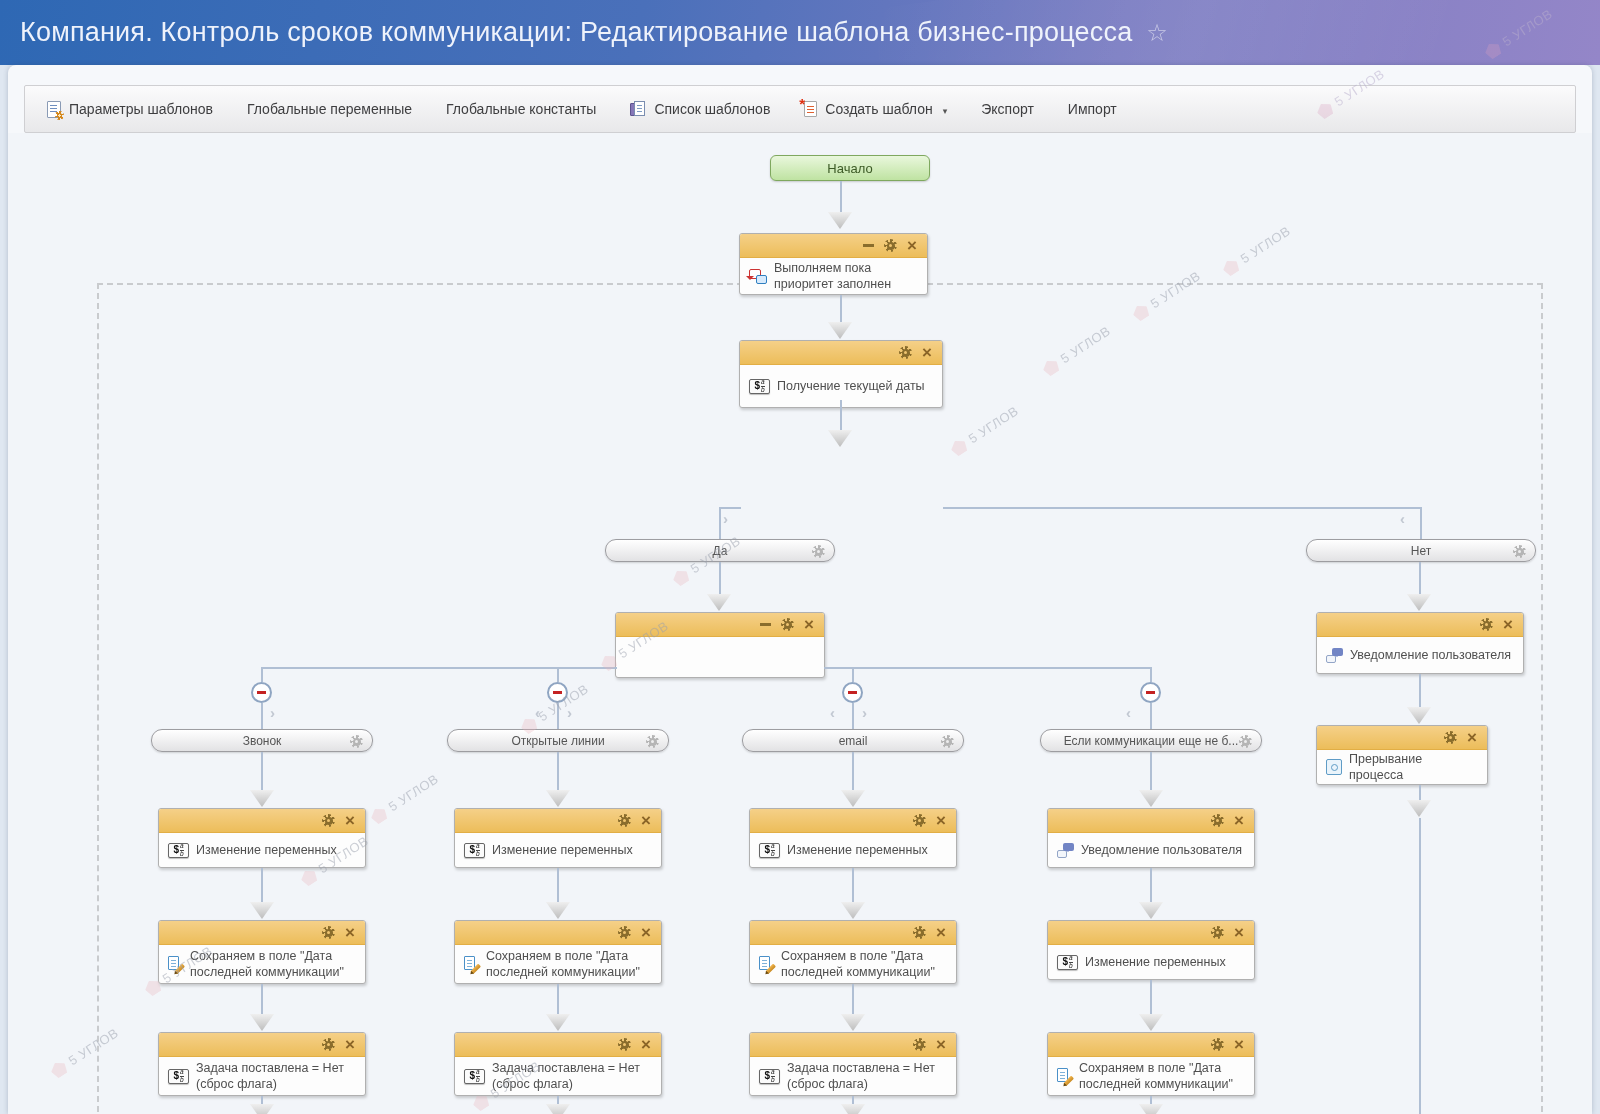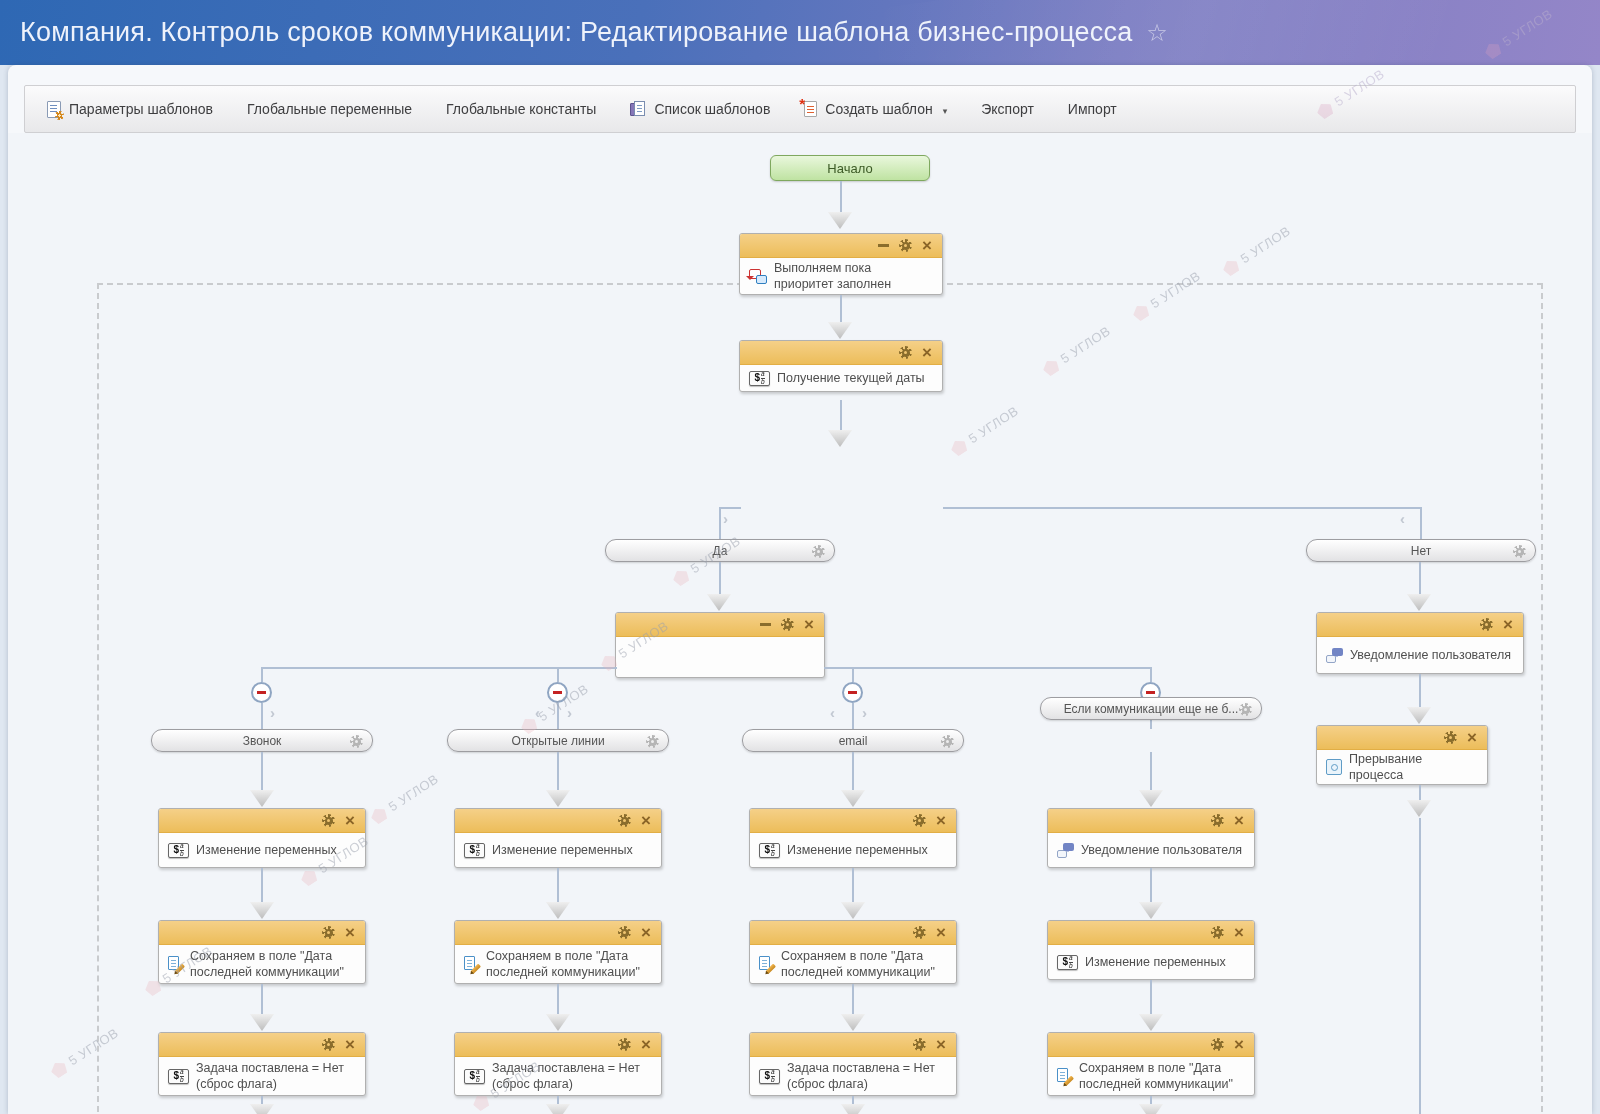--- a/index.html
+++ b/index.html
@@ -198,40 +198,40 @@
 
       <div class="loop-region" style="left:89px;top:150px;width:1446px;height:1100px"></div>
 
       <div class="start" style="left:762px;top:22px;width:160px;height:26px">
         <span>Начало</span>
       </div>
 
       <div class="vl" style="left:832px;top:48px;height:31px"></div>
       <div class="ar" style="left:820px;top:79px"></div>
 
-      <div class="block" style="left:731px;top:100px;width:204px;height:62px">
+      <div class="block" style="left:731px;top:100px;width:189px;height:62px">
         <div class="bh">
           <span class="ctrl-min"></span>
           <span class="gear gear-hdr"></span>
           <span class="ctrl-close"></span>
         </div>
         <div class="bb">
           <span class="icon loop-icon">
               <i class="r"></i>
               <i class="t"></i>
               <i class="b"></i>
             </span>
           <span class="bt">Выполняем пока приоритет заполнен</span>
         </div>
       </div>
 
       <div class="vl" style="left:832px;top:162px;height:27px"></div>
       <div class="ar" style="left:820px;top:189px"></div>
 
-      <div class="block" style="left:731px;top:207px;width:204px;height:52px">
+      <div class="block" style="left:731px;top:207px;width:204px;height:68px">
         <div class="bh">
           <span class="gear gear-hdr"></span>
           <span class="ctrl-close"></span>
         </div>
         <div class="bb">
           <span class="icon var-icon">
               <i class="ab"></i>
             </span>
           <span class="bt">Получение текущей даты</span>
         </div>
@@ -298,21 +298,21 @@
         <span class="gear gear-bar"></span>
       </div>
       <div class="bar" style="left:439px;top:596px;width:222px">
         <span>Открытые линии</span>
         <span class="gear gear-bar"></span>
       </div>
       <div class="bar" style="left:734px;top:596px;width:222px">
         <span>email</span>
         <span class="gear gear-bar"></span>
       </div>
-      <div class="bar" style="left:1032px;top:564px;width:222px">
+      <div class="bar" style="left:1032px;top:596px;width:222px">
         <span>Если коммуникации еще не б...</span>
         <span class="gear gear-bar"></span>
       </div>
 
       <div class="vl" style="left:253px;top:619px;height:38px"></div>
       <div class="vl" style="left:549px;top:619px;height:38px"></div>
       <div class="vl" style="left:844px;top:619px;height:38px"></div>
       <div class="vl" style="left:1142px;top:619px;height:38px"></div>
       <div class="ar" style="left:242px;top:657px"></div>
       <div class="ar" style="left:538px;top:657px"></div>

